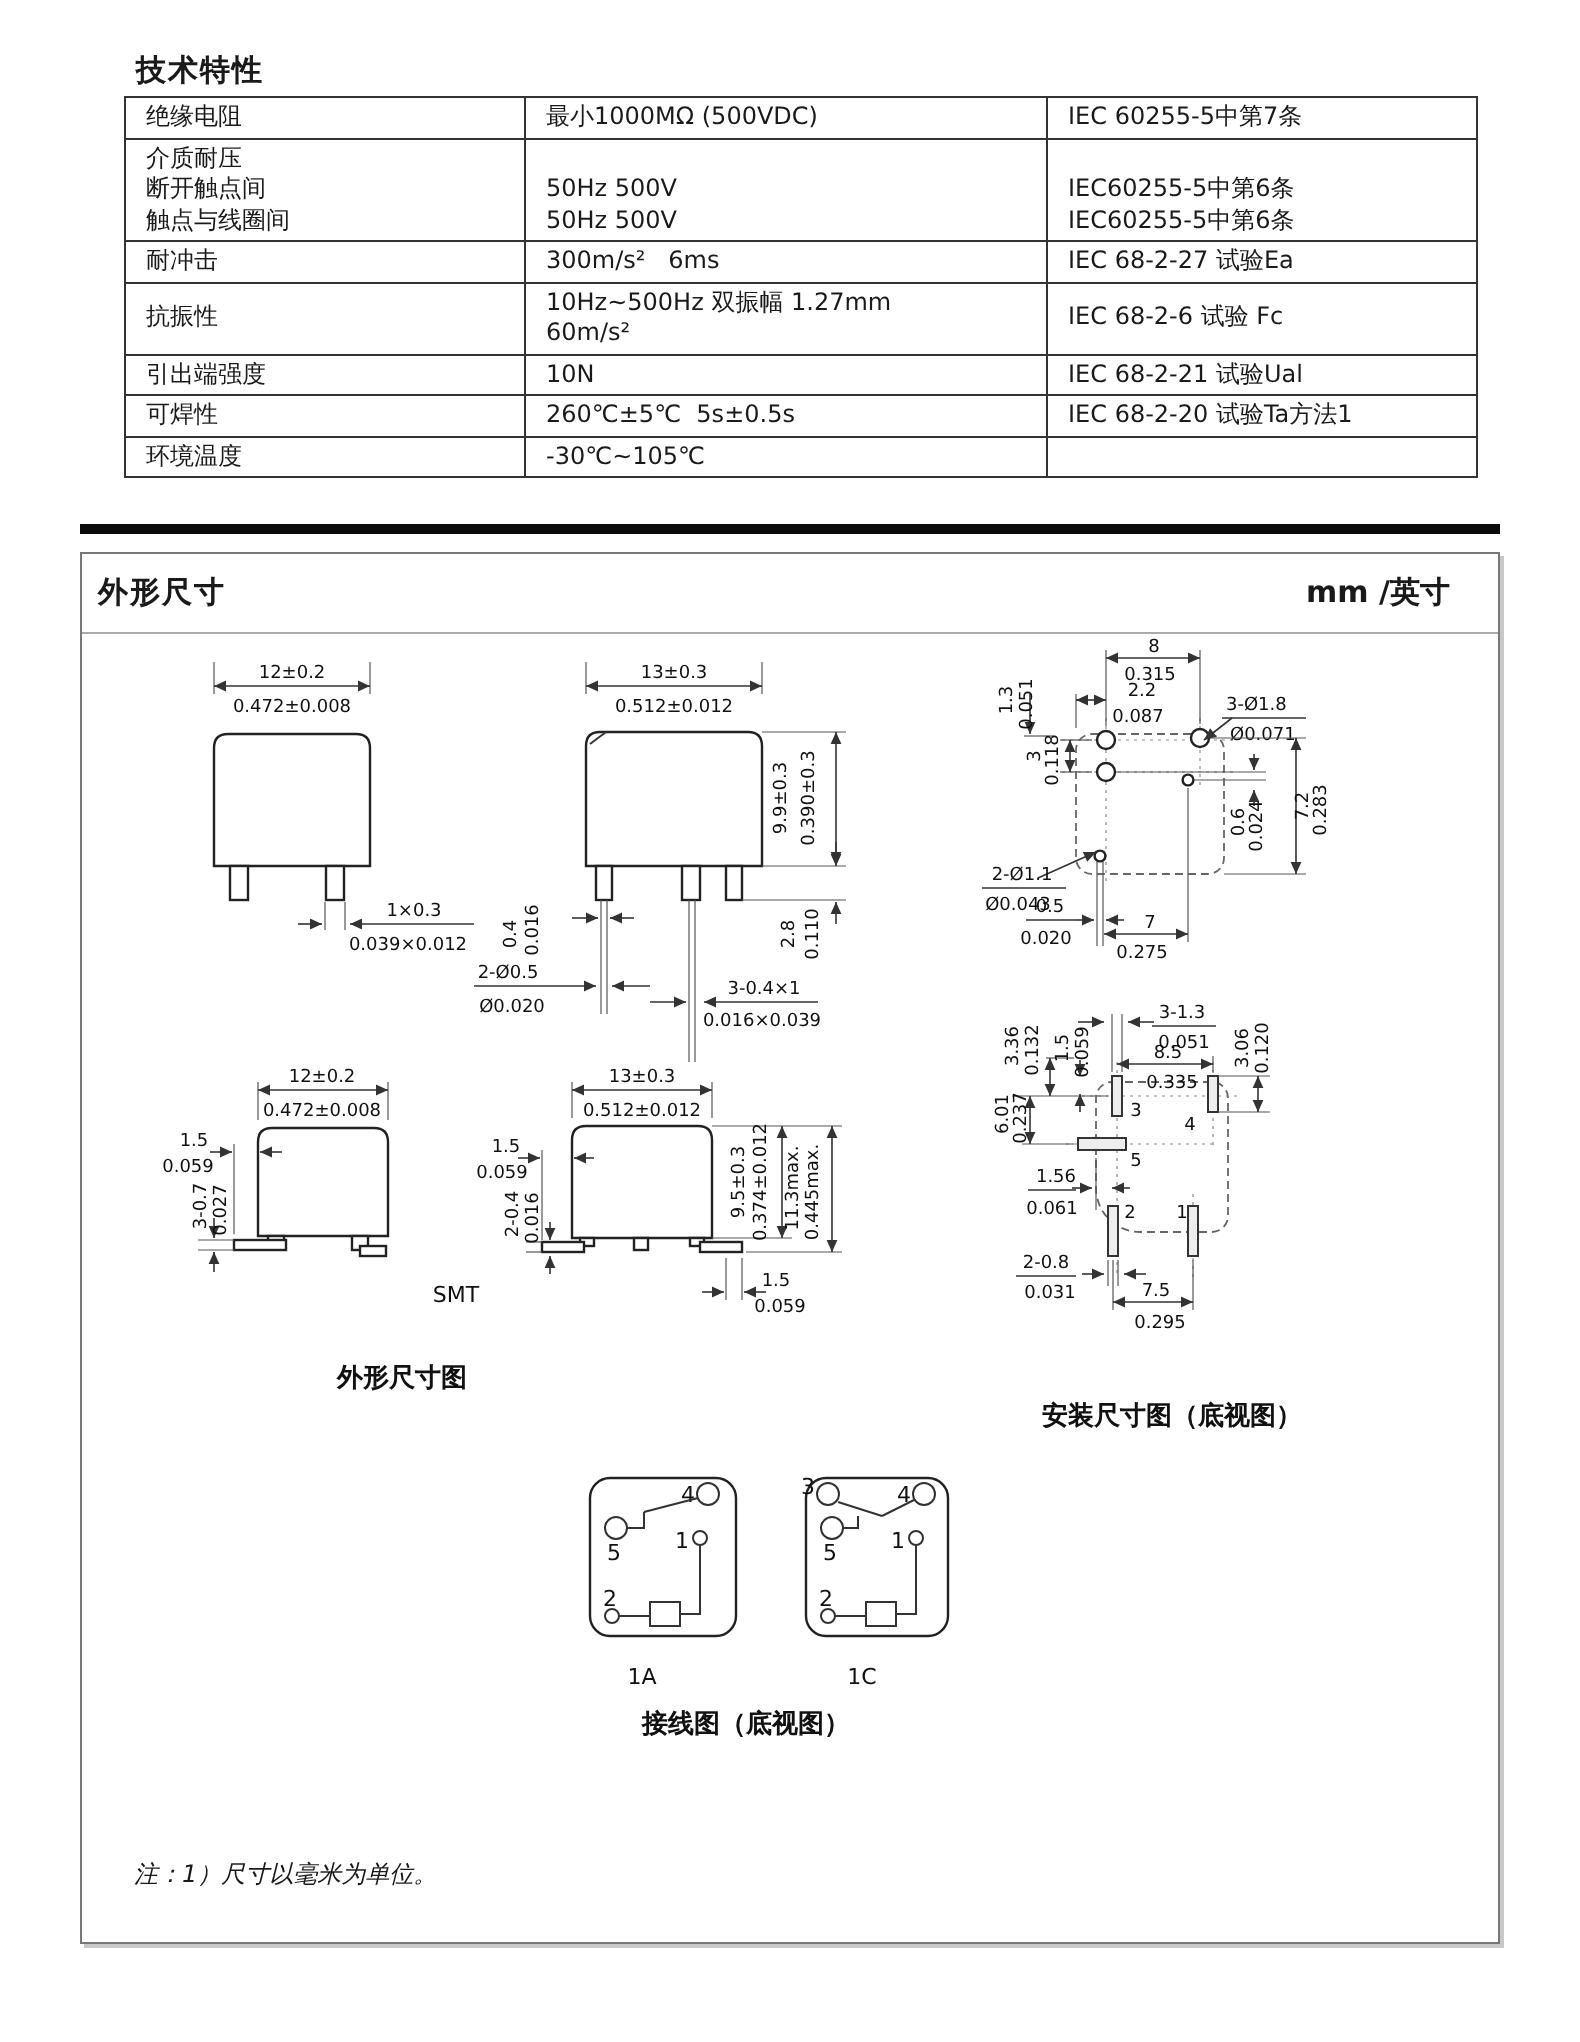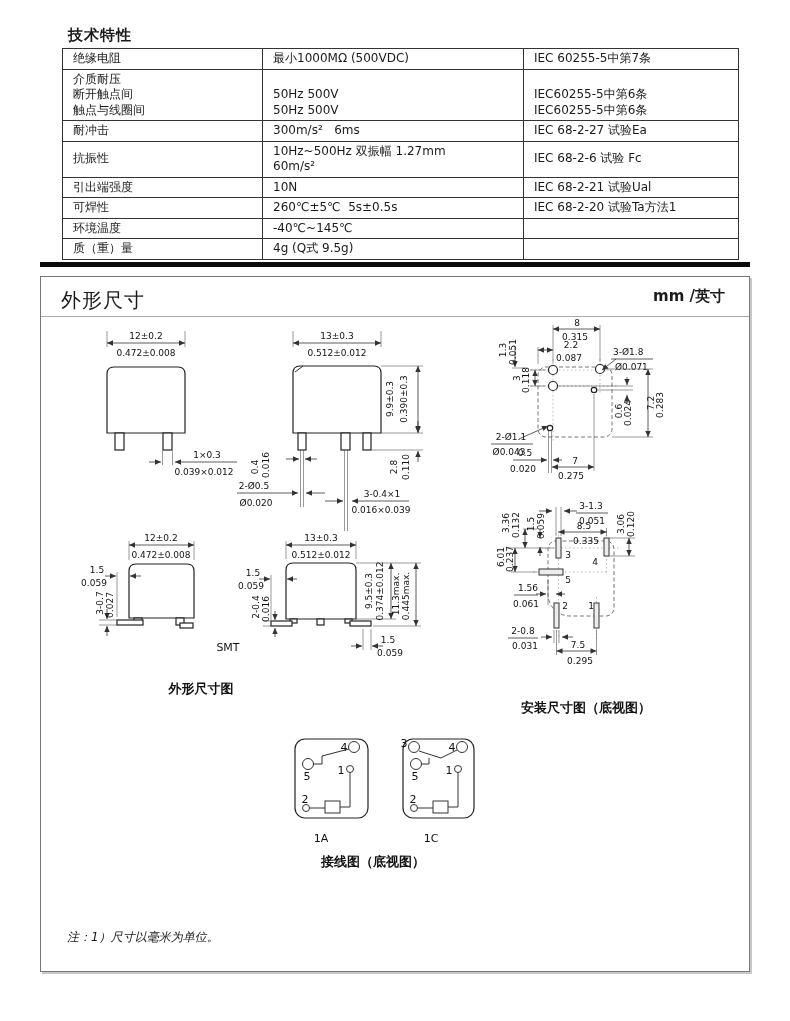--- a/index.html
+++ b/index.html
@@ -5,21 +5,21 @@
   html,body{margin:0;padding:0;background:#fff;}
   body{font-family:"DejaVu Sans","Liberation Sans",sans-serif;color:#1a1a1a;}
   .page{position:relative;width:790px;height:1021px;background:#fff;overflow:hidden;}
   .sec-title{position:absolute;left:68px;top:26px;font-size:15px;font-weight:bold;letter-spacing:1px;}
   table.spec{position:absolute;left:62px;top:48px;width:676px;border-collapse:collapse;table-layout:fixed;}
   table.spec td{border:1px solid #333;font-size:12px;line-height:15.5px;padding:2px 10px;vertical-align:middle;white-space:pre-line;margin-top:40px;}
   table.spec{border:1px solid #222;}
   .bar{position:absolute;left:40px;top:262px;width:710px;height:5px;background:#0a0a0a;}
   .dimbox{position:absolute;left:40px;top:276px;width:708px;height:694px;border:1px solid #777;background:#fff;box-shadow:2px 2px 0 #c8c8c8;}
   .dimbox .hd{position:relative;height:39px;border-bottom:1px solid #aaa;}
-  .dimbox .hd .t{position:absolute;left:20px;top:10px;font-size:20px;font-weight:normal;letter-spacing:1px;}
+  .dimbox .hd .t{position:absolute;left:8px;top:10px;font-size:15px;font-weight:bold;letter-spacing:1px;}
   .dimbox .hd .u{position:absolute;right:24px;top:10px;font-size:15px;font-weight:bold;}
   svg.draw{position:absolute;left:0;top:40px;}
   svg .o{fill:#fff;stroke:#222;stroke-width:1.2;}
   svg .pad{fill:#ededed;stroke:#333;stroke-width:1;}
   svg .d{stroke:#333;stroke-width:0.8;fill:none;}
   svg .x{stroke:#555;stroke-width:0.6;fill:none;}
   svg .dash{stroke:#666;stroke-width:0.9;fill:none;stroke-dasharray:4 2.5;}
   svg .dot{stroke:#8a8a8a;stroke-width:0.6;fill:none;stroke-dasharray:1.5 2.5;}
   svg .w{stroke:#333;stroke-width:1;fill:none;}
   svg text{font-family:"DejaVu Sans","Liberation Sans",sans-serif;font-size:9px;fill:#111;text-anchor:middle;}
@@ -75,26 +75,21 @@
           <td>10N</td>
           <td>IEC 68-2-21 试验Ual</td>
         </tr>
       <tr>
           <td>可焊性</td>
           <td>260℃±5℃&nbsp;&nbsp;5s±0.5s</td>
           <td>IEC 68-2-20 试验Ta方法1</td>
         </tr>
       <tr>
           <td>环境温度</td>
-          <td>-40℃~145℃</td>
-          <td></td>
-        </tr>
-      <tr>
-          <td>质（重）量</td>
-          <td>4g (Q式 9.5g)</td>
+          <td>-30℃~105℃</td>
           <td></td>
         </tr>
     </tbody>
   </table>
 
   <div class="bar"></div>
 
   <div class="dimbox">
     <div class="hd">
       <span class="t">外形尺寸</span>

